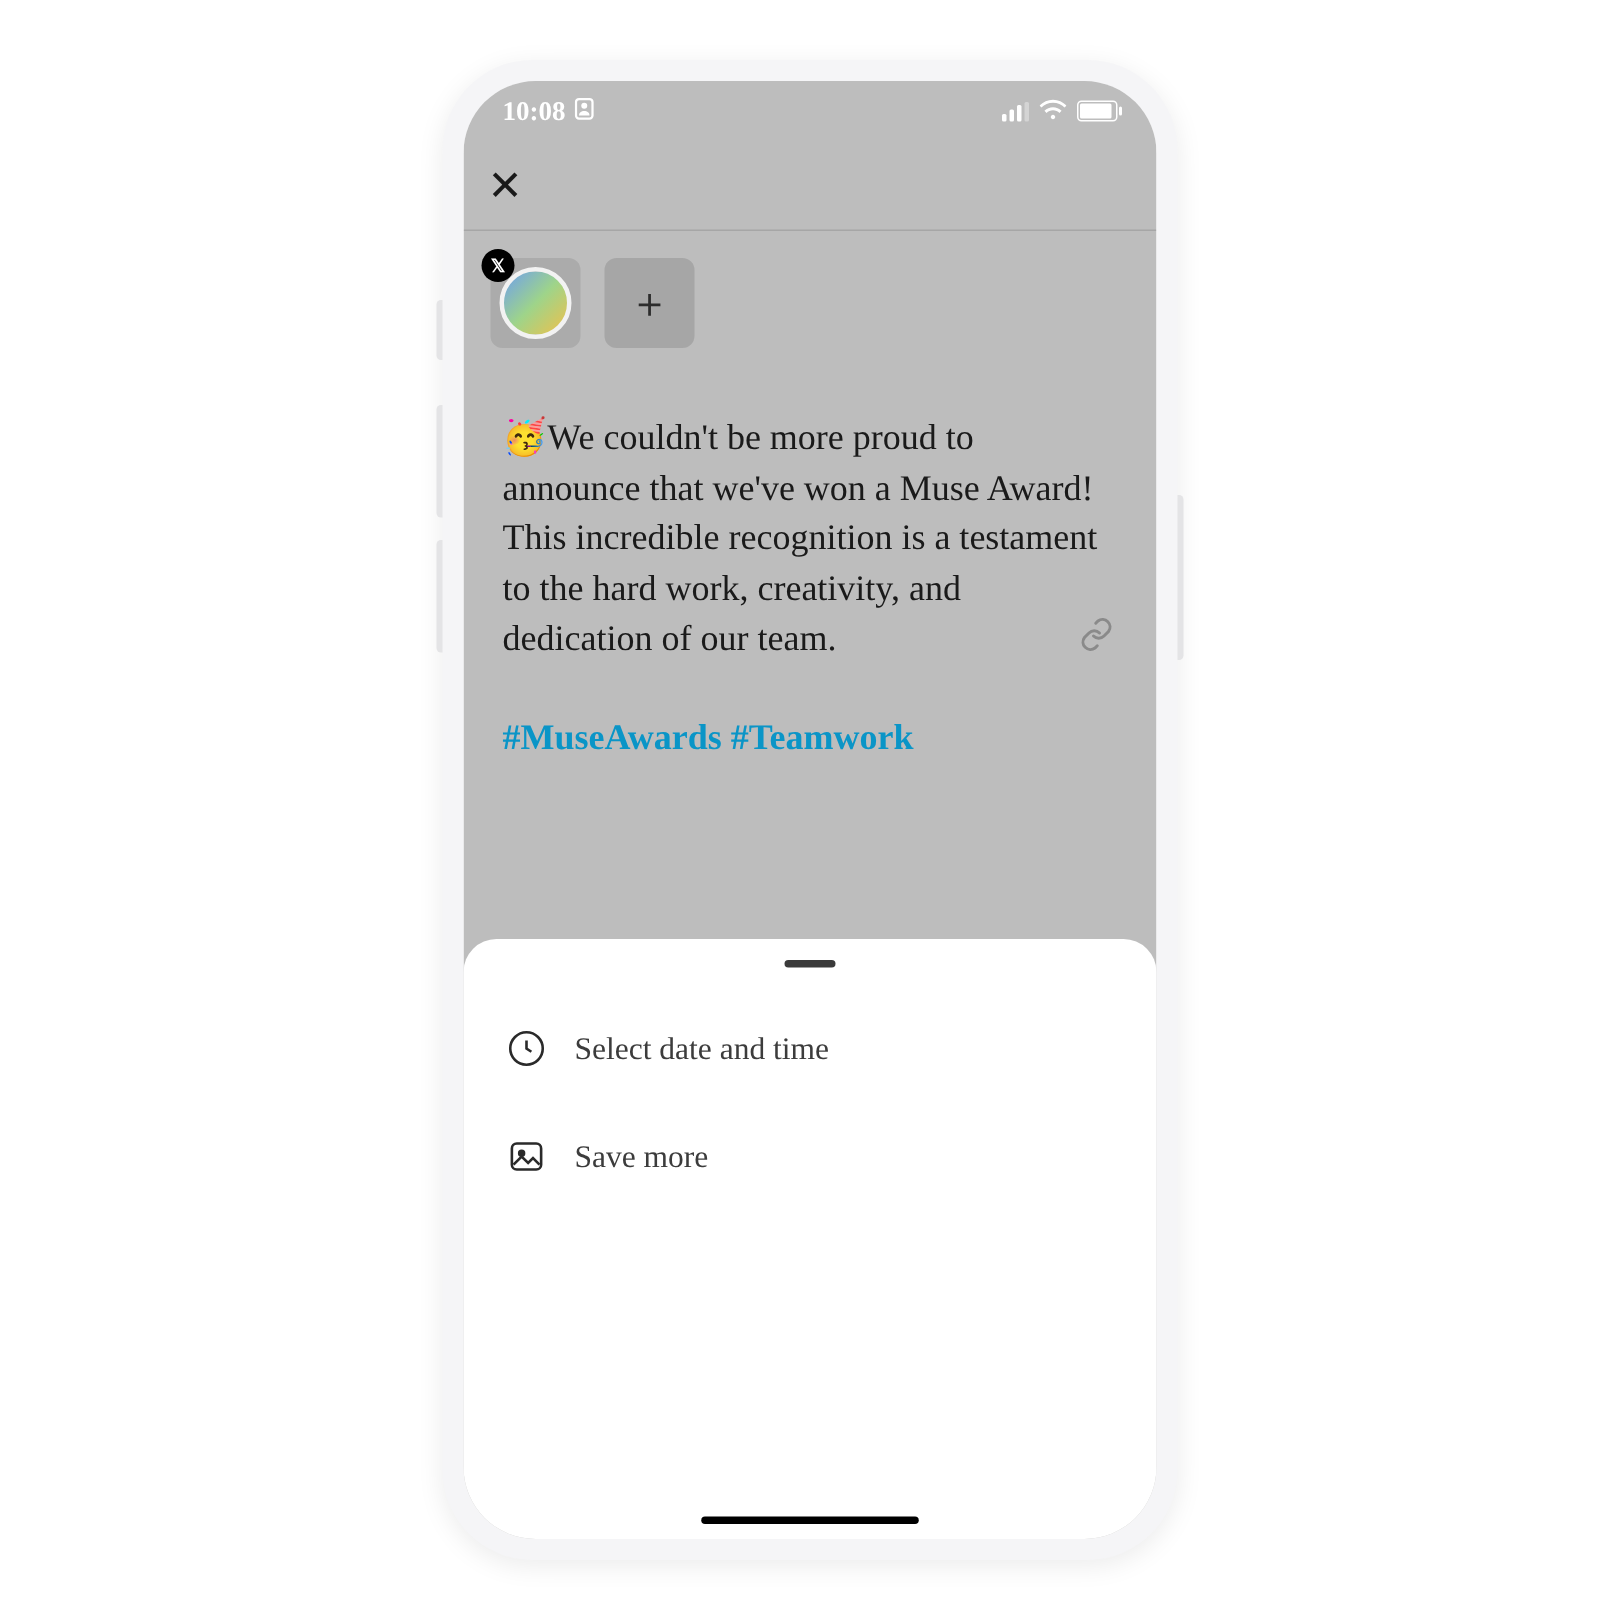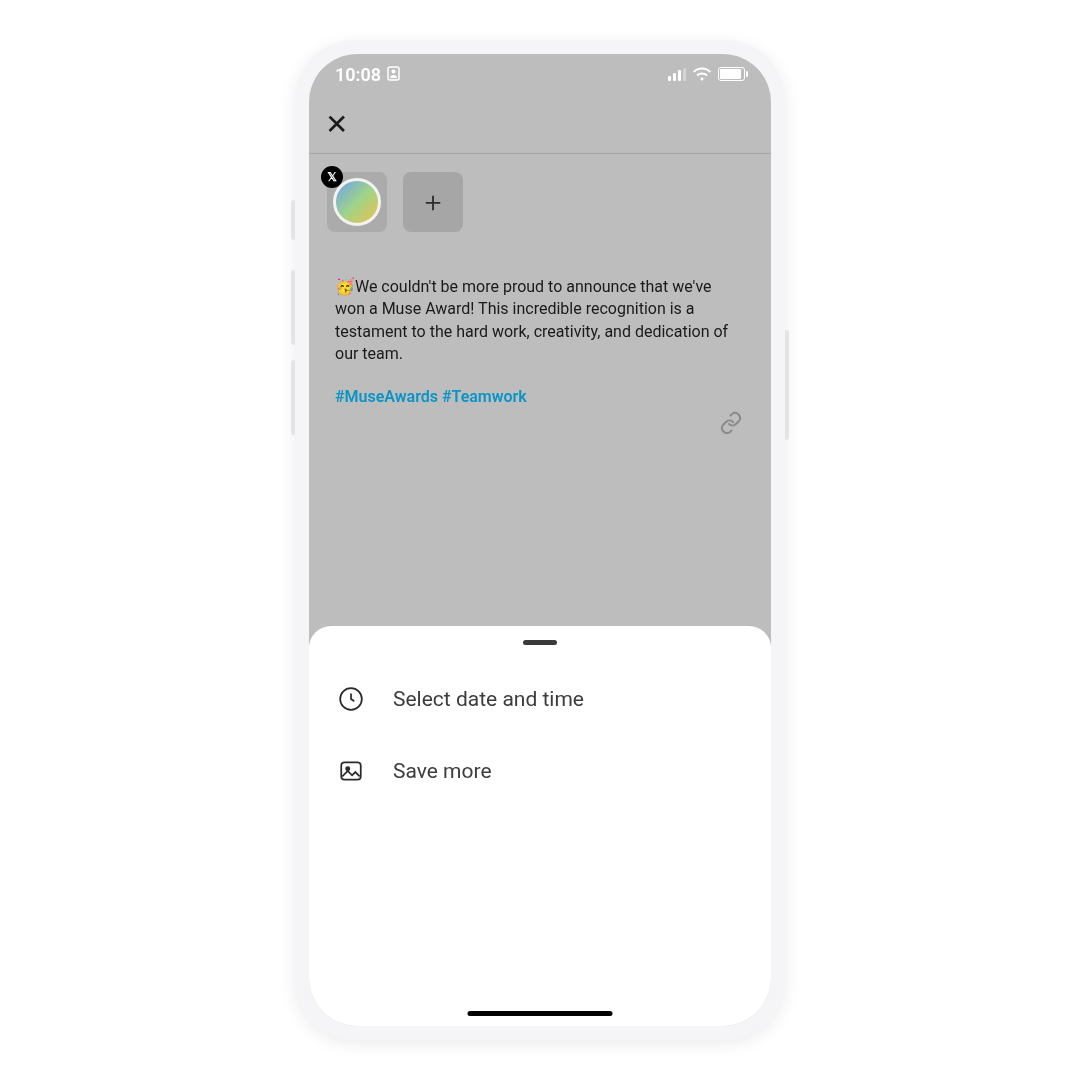--- a/index.html
+++ b/index.html
@@ -42,20 +42,21 @@
     position:absolute; left:-4px; top:160px; width:4px; height:40px;
     background:#e4e4e6; border-radius:3px 0 0 3px;
   }
   .screen {
     width: 100%;
     height: 100%;
     background: #ffffff;
     border-radius: 48px;
     overflow: hidden;
     position: relative;
+    font-family: Liberation Serif, serif;
   }
 
   
   .backdrop {
     position:absolute; inset:0;
     background:#bdbdbd;
   }
 
   
   .status-bar {
@@ -113,42 +114,42 @@
     position:absolute; top:-6px; left:-6px;
     width:22px; height:22px; border-radius:50%;
     background:#000; color:#fff; font-weight:700; font-size:12px;
     display:flex; align-items:center; justify-content:center;
   }
   .plus { font-size:28px; color:#2c2c2c; font-weight:300; }
 
   
   .composer {
     position:absolute; top:222px; left:26px; right:26px;
-    color:#1a1a1a; font-size:16px; line-height:1.4;
-  }
-  .hashtags { margin-top:20px; color:#0a95c7; font-weight:600; }
+    color:#1a1a1a; font-size:24px; line-height:1.4;
+  }
+  .hashtags { margin-top:32px; color:#0a95c7; font-weight:600; }
   .link-icon {
     position:absolute; right:2px; top:135px;
     color:#6f6f6f;
   }
 
   
   .sheet {
     position:absolute; left:0; right:0; bottom:0;
     height:400px;
     background:#ffffff;
     border-radius:22px 22px 0 0;
     padding:14px 0 0 0;
   }
   .grabber {
     width:34px; height:5px; border-radius:3px;
     background:#3a3a3a; margin:0 auto 18px;
   }
   .sheet-item {
-    display:flex; align-items:center; gap:28px;
+    display:flex; align-items:center; gap:18px;
     padding:22px 28px;
   }
   .sheet-item .icon {
     width:28px; height:28px; flex:0 0 28px; color:#2a2a2a;
     display:flex; align-items:center; justify-content:center;
   }
   .sheet-item .label {
     font-size:21px; color:#3c3c3c;
   }
 

